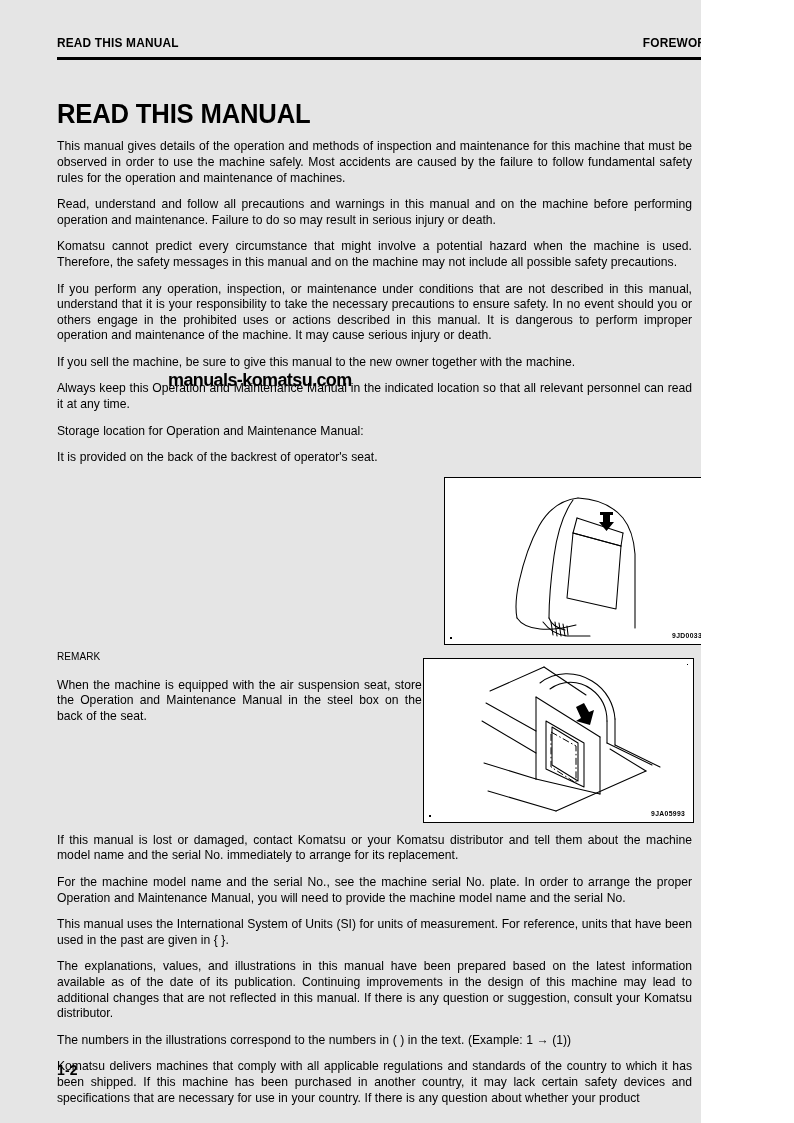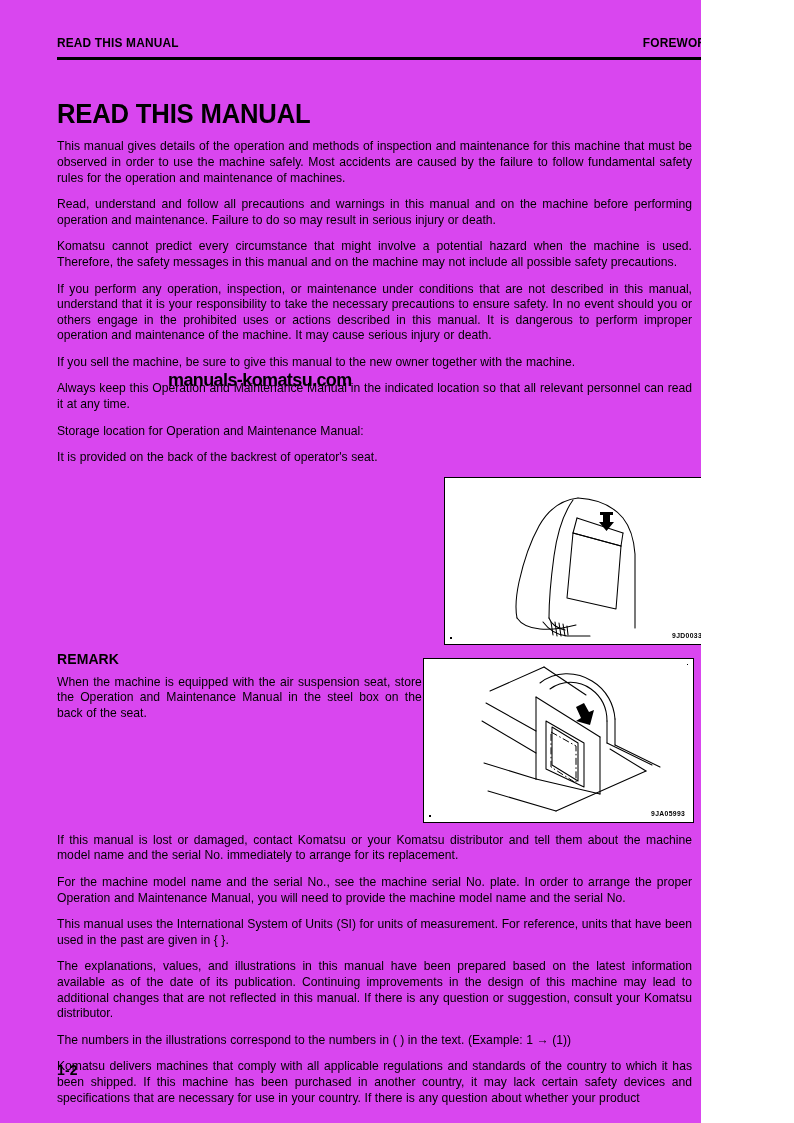--- a/index.html
+++ b/index.html
@@ -8,21 +8,21 @@
     background: #ffffff;
   }
   body {
     font-family: "Liberation Sans", sans-serif;
     color: #000000;
   }
   .page {
     position: relative;
     width: 701px;
     height: 1123px;
-    background: #d946ef;
+    background: #e5e5e5;
     overflow: hidden;
     box-sizing: border-box;
   }
 
   
   .header {
     position: absolute;
     left: 57px;
     top: 36px;
     width: 658px;
@@ -86,23 +86,23 @@
     position: relative;
     width: 658px;
   }
   .mid-left {
     position: absolute;
     left: 0;
     top: 0;
     width: 380px;
   }
   .remark-head {
-    font-size: 14px;
-    font-weight: bold;
-    margin: 0 0 8px 0;
+    font-size: 10px;
+    font-weight: normal;
+    margin: 0 0 16px 0;
     letter-spacing: 0.1px;
   }
   .mid-left p.para { width: 378px; }
 
   .figbox {
     position: absolute;
     border: 1.4px solid #000000;
     background: #ffffff;
     box-sizing: border-box;
     text-decoration: underline;

